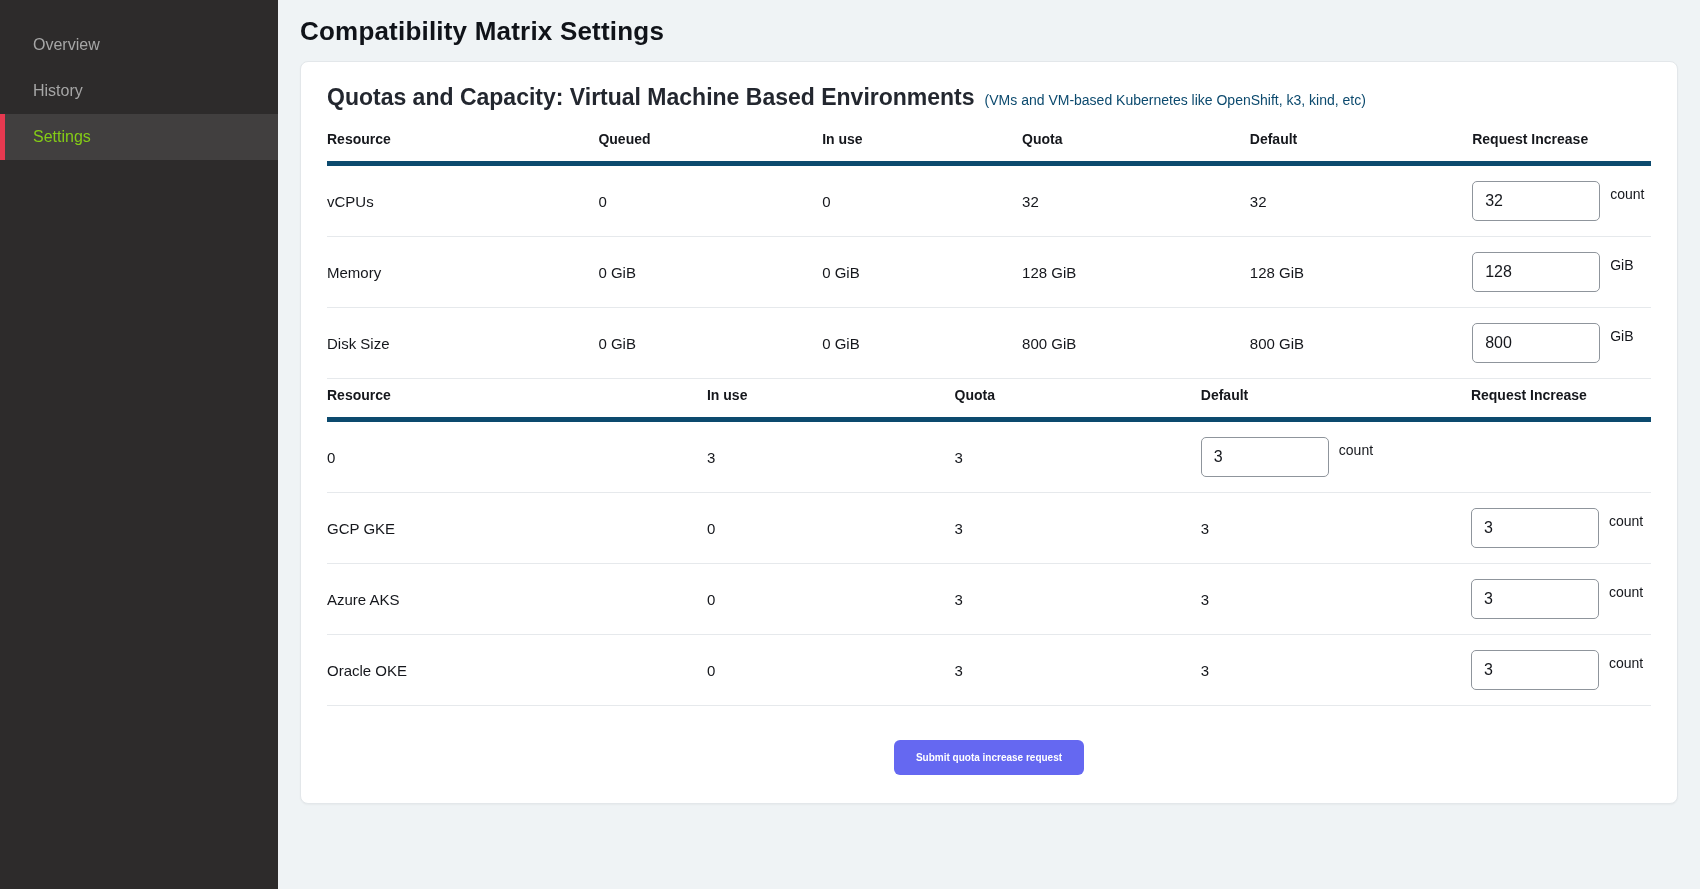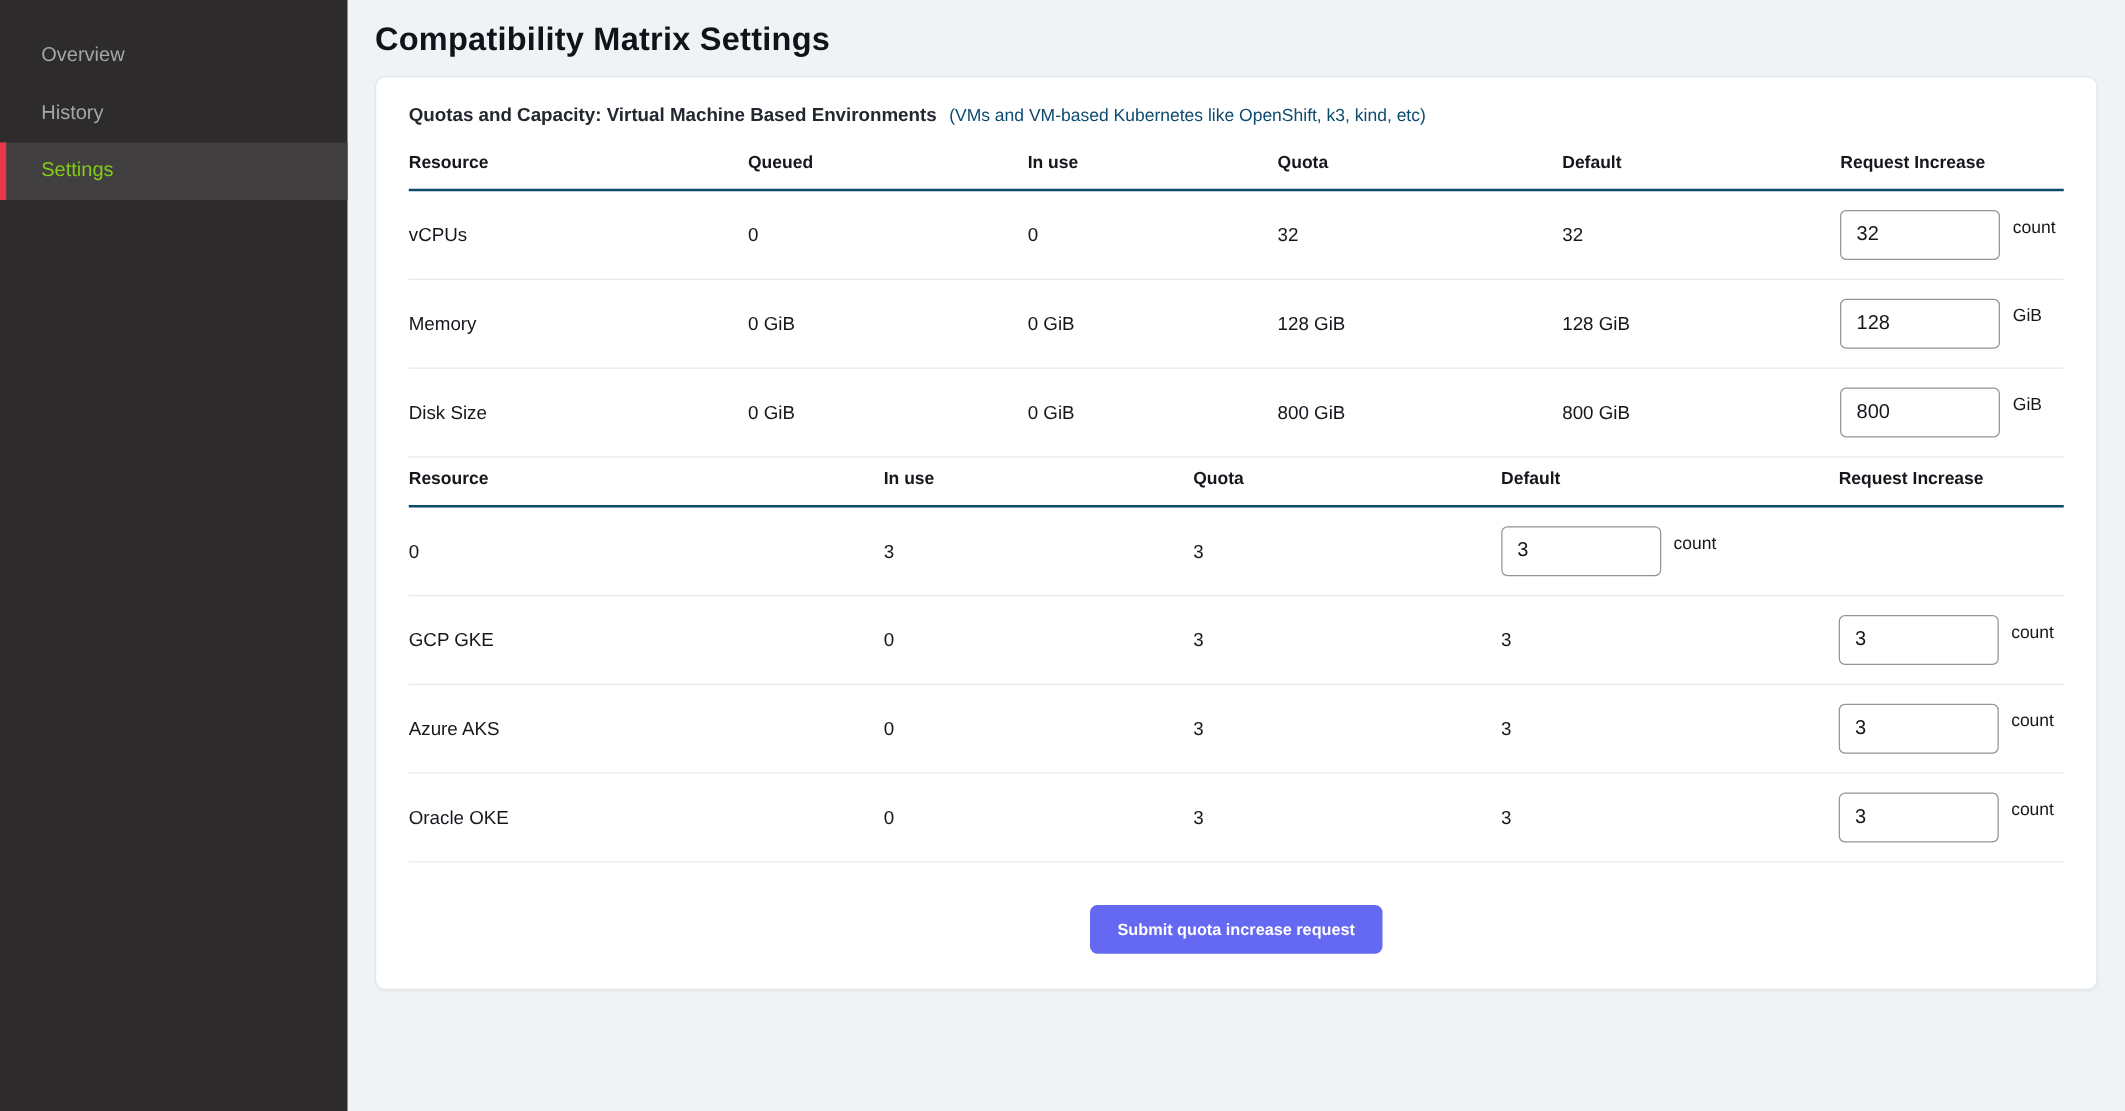--- a/index.html
+++ b/index.html
@@ -41,31 +41,31 @@
     letter-spacing:.2px;
   }
   .card {
     background:#ffffff;
     border:1px solid #e3e7ea;
     border-radius:8px;
     box-shadow:0 1px 2px rgba(0,0,0,.04);
     padding:22px 26px 28px;
   }
   .section-head { display:flex; align-items:baseline; gap:10px; margin-bottom:12px; }
-  .section-title { font-size:15px; font-weight:bold; color:#23272f; }
+  .section-title { font-size:23px; font-weight:bold; color:#23272f; }
   .section-sub { font-size:14px; color:#0c4a6e; }
   
   .qtable { width:100%; }
   .qrow { display:grid; align-items:center; border-bottom:1px solid #e6e9ec; }
   .vm .qrow    { grid-template-columns:20.5% 16.9% 15.1% 17.2% 16.8% auto; }
   .cloud .qrow { grid-template-columns:28.7% 18.7% 18.6% 20.4% auto; }
   .qrow.head {
     font-size:14px; font-weight:bold; color:#15171c;
     padding:8px 0 14px;
-    border-bottom:2px solid #0c4a6e;
+    border-bottom:5px solid #0c4a6e;
   }
   .qrow.body { height:71px; font-size:15px; color:#15171c; }
   .cell { padding-right:8px; }
   .cell.resource { font-weight:500; }
   .request-cell { display:flex; align-items:center; }
   .qty-input {
     width:128px; height:40px;
     border:1px solid #8f959c;
     border-radius:5px;
     font-family:"Liberation Sans", sans-serif;
@@ -75,21 +75,21 @@
     outline:none;
   }
   .unit { font-size:14px; color:#15171c; margin-left:10px; position:relative; top:-7px; }
   .gap-section { margin-top:28px; }
   
   .submit-wrap { margin-top:34px; display:flex; justify-content:center; }
   .submit-btn {
     background:#6568f1;
     color:#ffffff;
     font-family:"Liberation Sans", sans-serif;
-    font-size:13px; font-weight:bold;
+    font-size:10px; font-weight:bold;
     border:none; border-radius:6px;
     padding:12px 22px;
     cursor:pointer;
   }
 </style>
 </head>
 <body>
 
 <aside class="sidebar">
   <div class="side-item">

